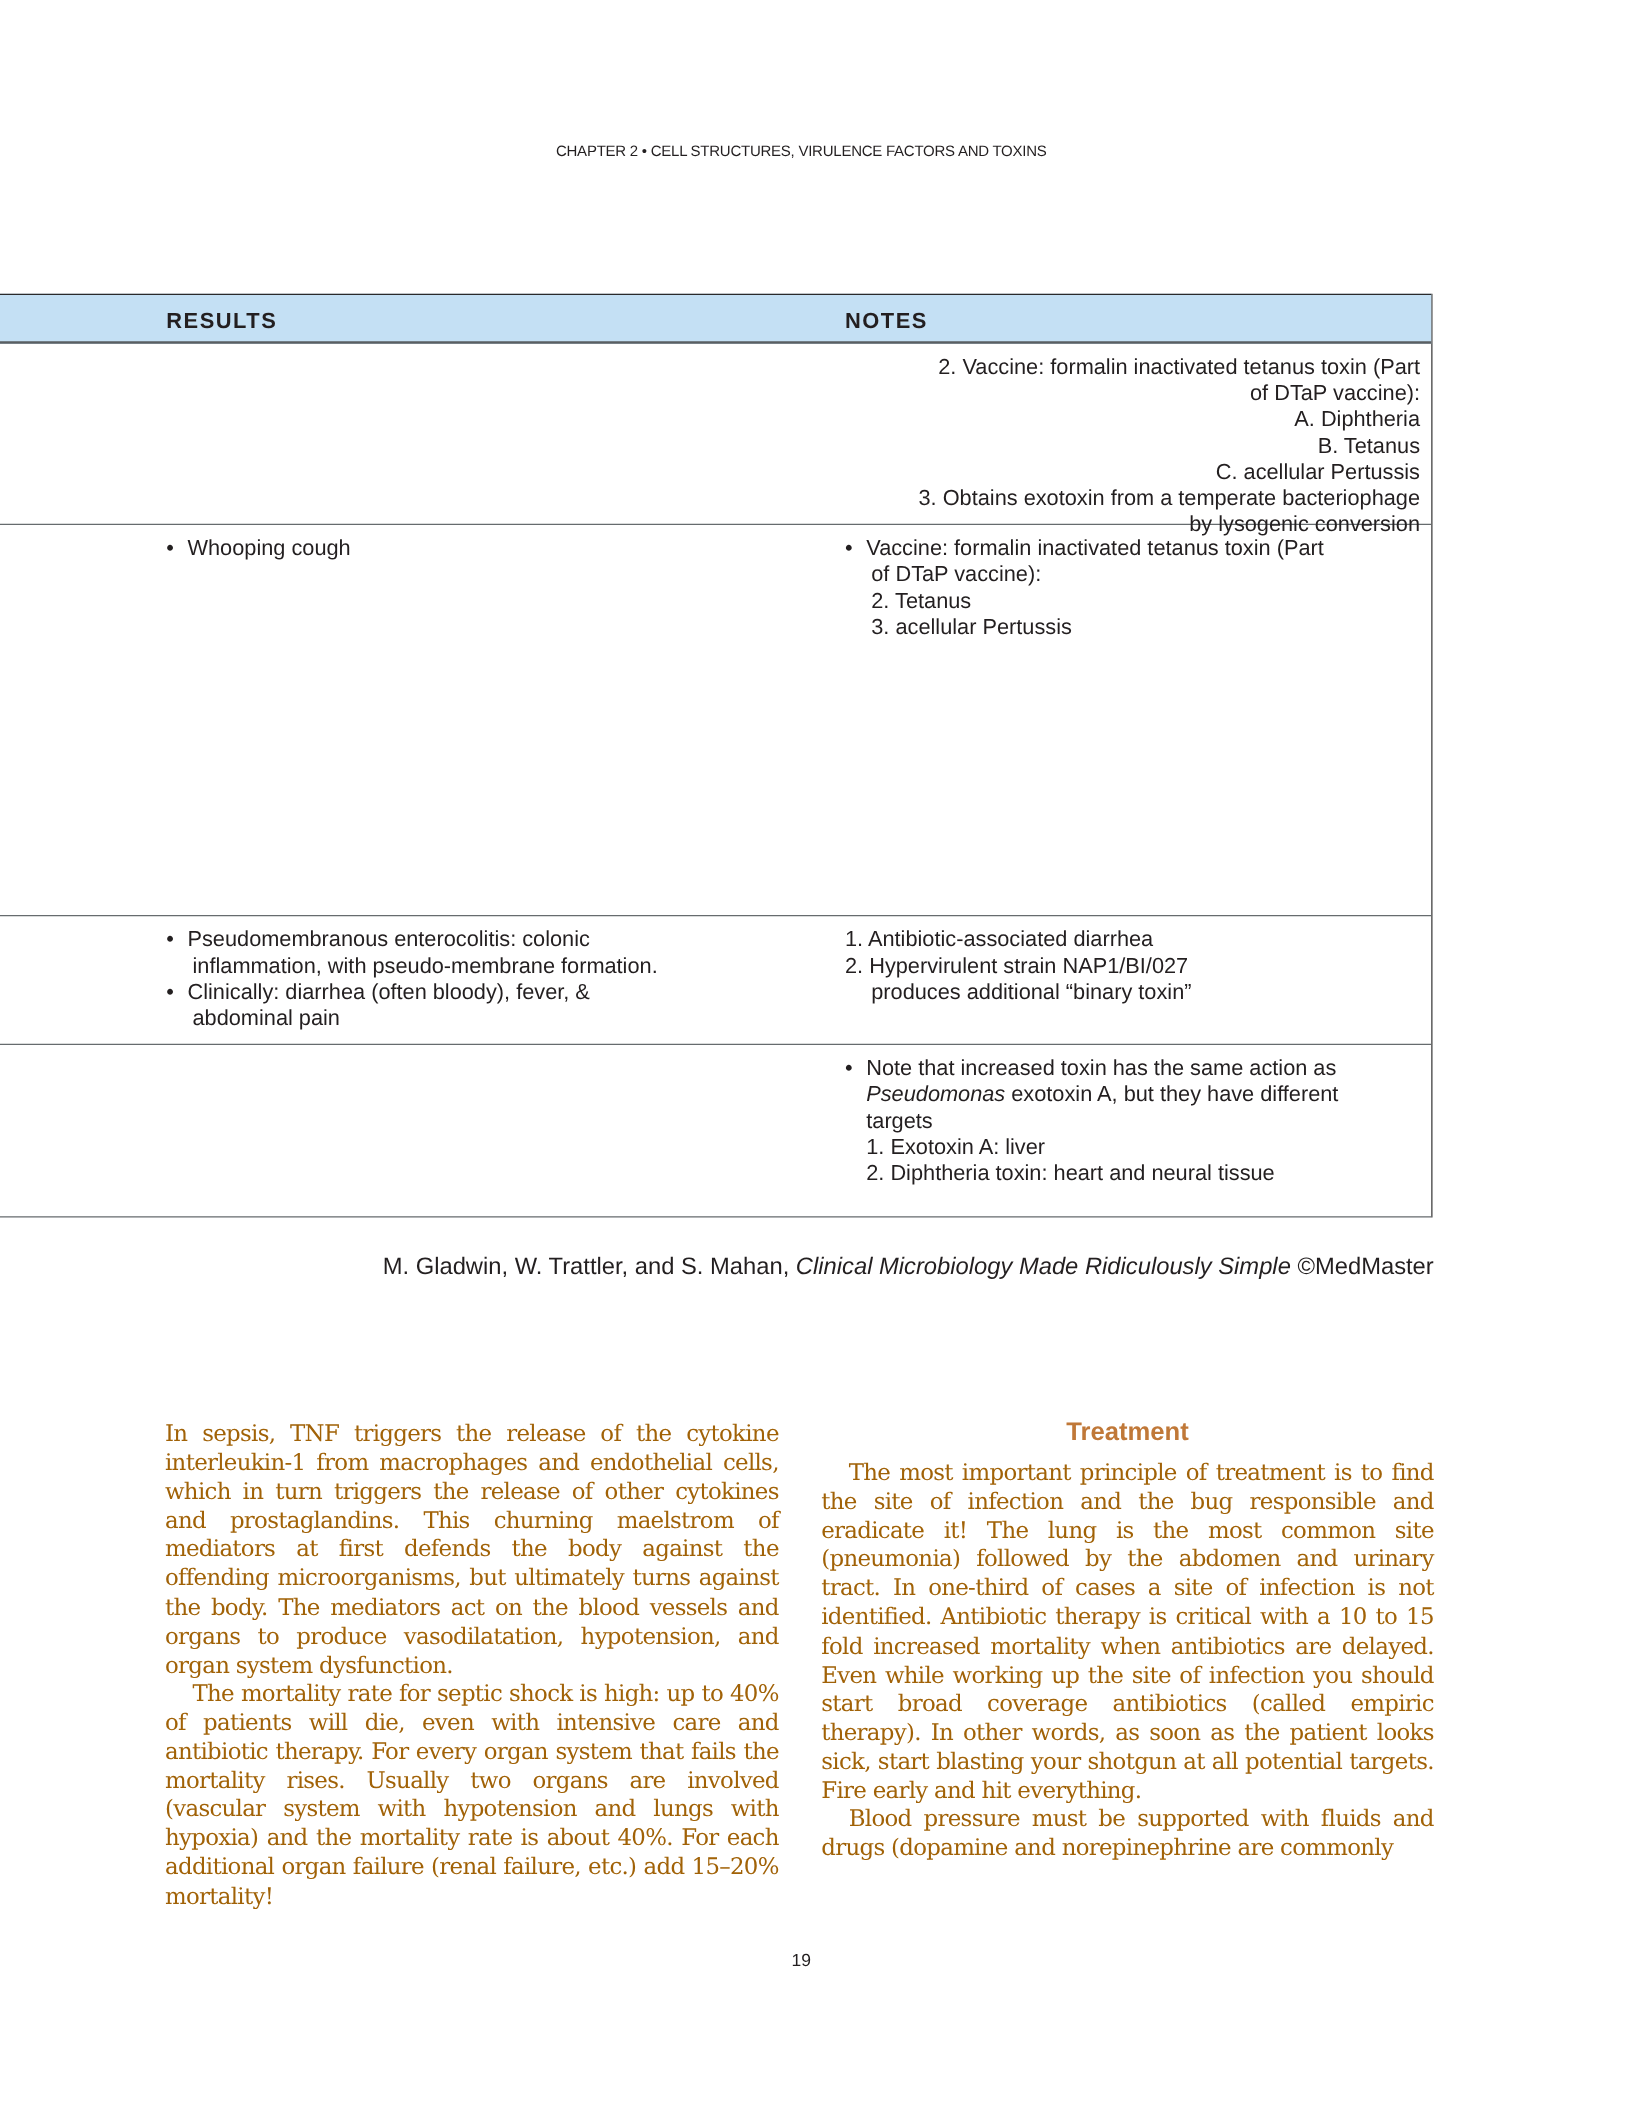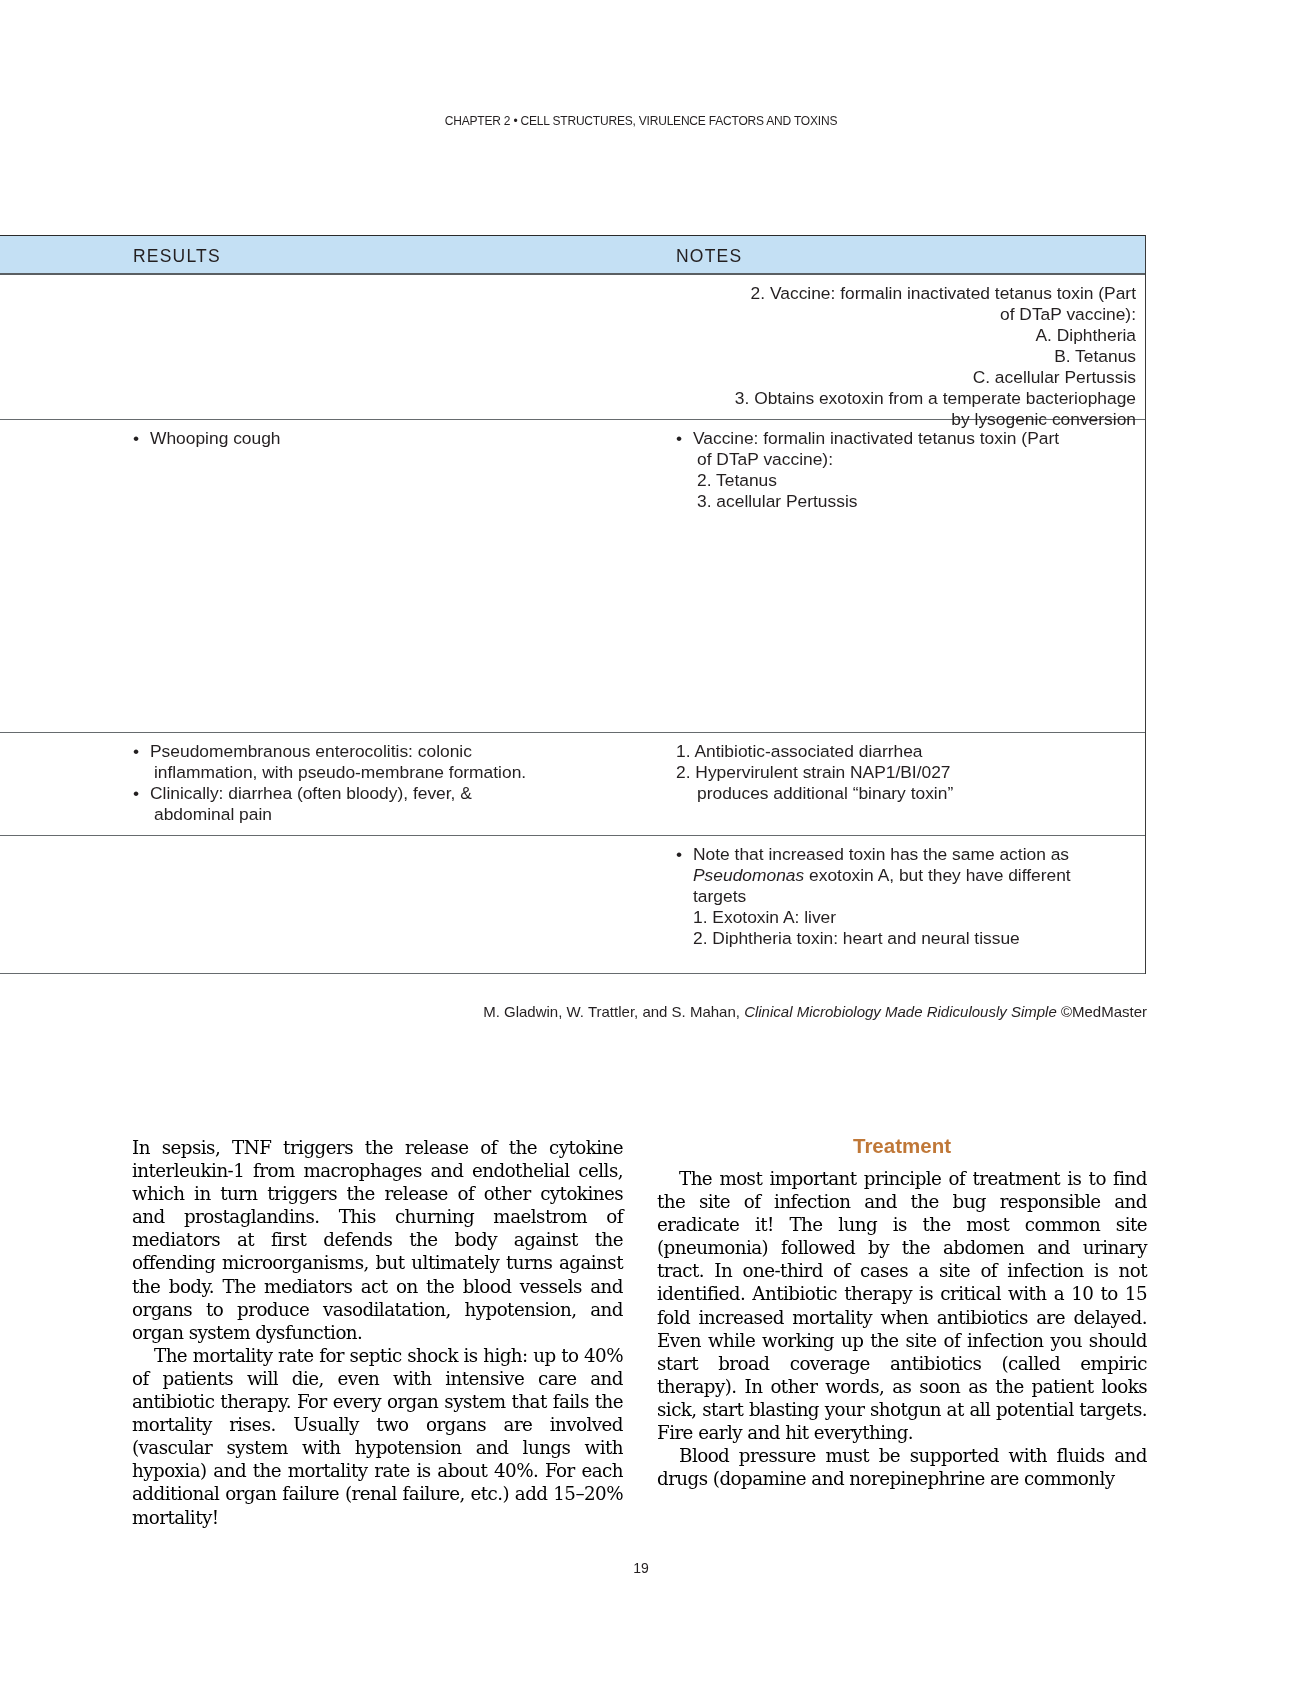--- a/index.html
+++ b/index.html
@@ -17,21 +17,21 @@
     border-right: 1px solid #3a3a3a;
     font-family: "Liberation Sans", sans-serif; font-size: 17.4px; line-height: 21px;
     color: #231f20;
   }
   .thead {
     height: 40px; background: #c4e0f4;
     border-top: 1.5px solid #2a2a2a; border-bottom: 2px solid #5a5f62;
     position: relative;
   }
   .th {
-    position: absolute; top: 10px; font-weight: normal; font-size: 17.5px; letter-spacing: 1.2px; text-align: center;
+    position: absolute; top: 10px; font-weight: bold; font-size: 17.5px; letter-spacing: 1.2px; text-align: center;
   }
   .th.results { left: 133px; }
   .th.notes { left: 676px; }
 
   .row { position: relative; border-bottom: 1.5px solid #666b6e; }
   .cell-results { position: absolute; left: 133px; width: 500px; top: 8px; }
   .cell-notes { position: absolute; left: 676px; width: 460px; top: 8px; }
 
   .r1 { height: 145px; text-align: right; }
   .r2 { height: 313px; }
@@ -40,27 +40,27 @@
 
   .line { white-space: nowrap; display: block; }
   .indent1 { padding-left: 21px; }
   .bullet-line { position: relative; padding-left: 17px; }
   .bullet-line .dot { position: absolute; left: 0; top: 0; }
   b { font-weight: normal; }
   i { font-style: italic; }
 
   .credit {
     position: absolute; top: 1003px; right: 166px;
-    font-family: "Liberation Sans", sans-serif; font-size: 15px; color: #231f20; white-space: nowrap;
+    font-family: "Liberation Sans", sans-serif; font-size: 19px; color: #231f20; white-space: nowrap;
   }
 
   .col {
     position: absolute; top: 1136px; width: 491px;
     font-family: "DejaVu Serif", serif; font-size: 18.3px; line-height: 23.1px;
-    text-align: justify; color: #000000; letter-spacing: -0.55px;
+    text-align: justify; color: #a16207; letter-spacing: -0.55px;
   }
   .col.left { left: 132px; }
   .col.right { left: 657px; top: 1167px; width: 490px; }
   .col p { margin: 0; }
   .col p.indent { text-indent: 22px; }
 
   .treatment-heading {
     position: absolute; top: 1134px; left: 657px; width: 490px; text-align: center;
     font-family: "Liberation Sans", sans-serif; font-weight: bold; font-size: 20.5px; color: #c07838;
   }

